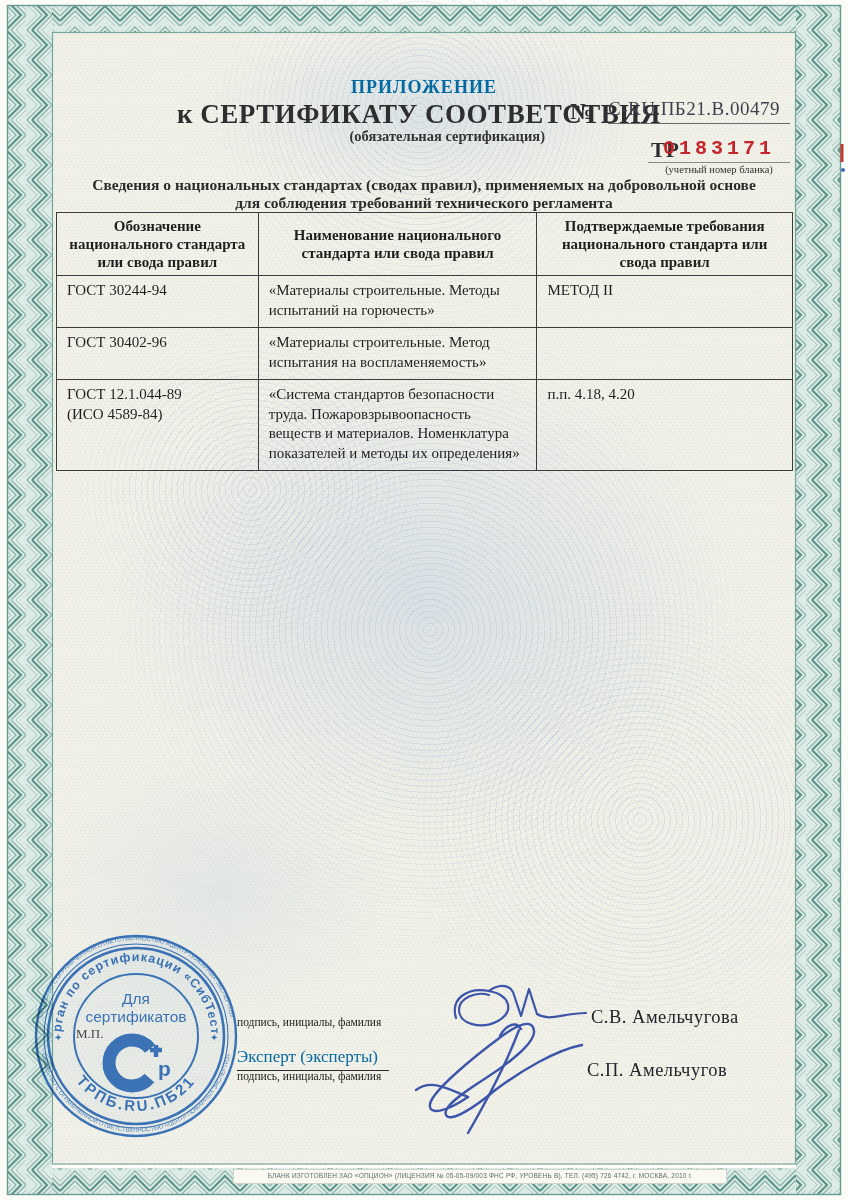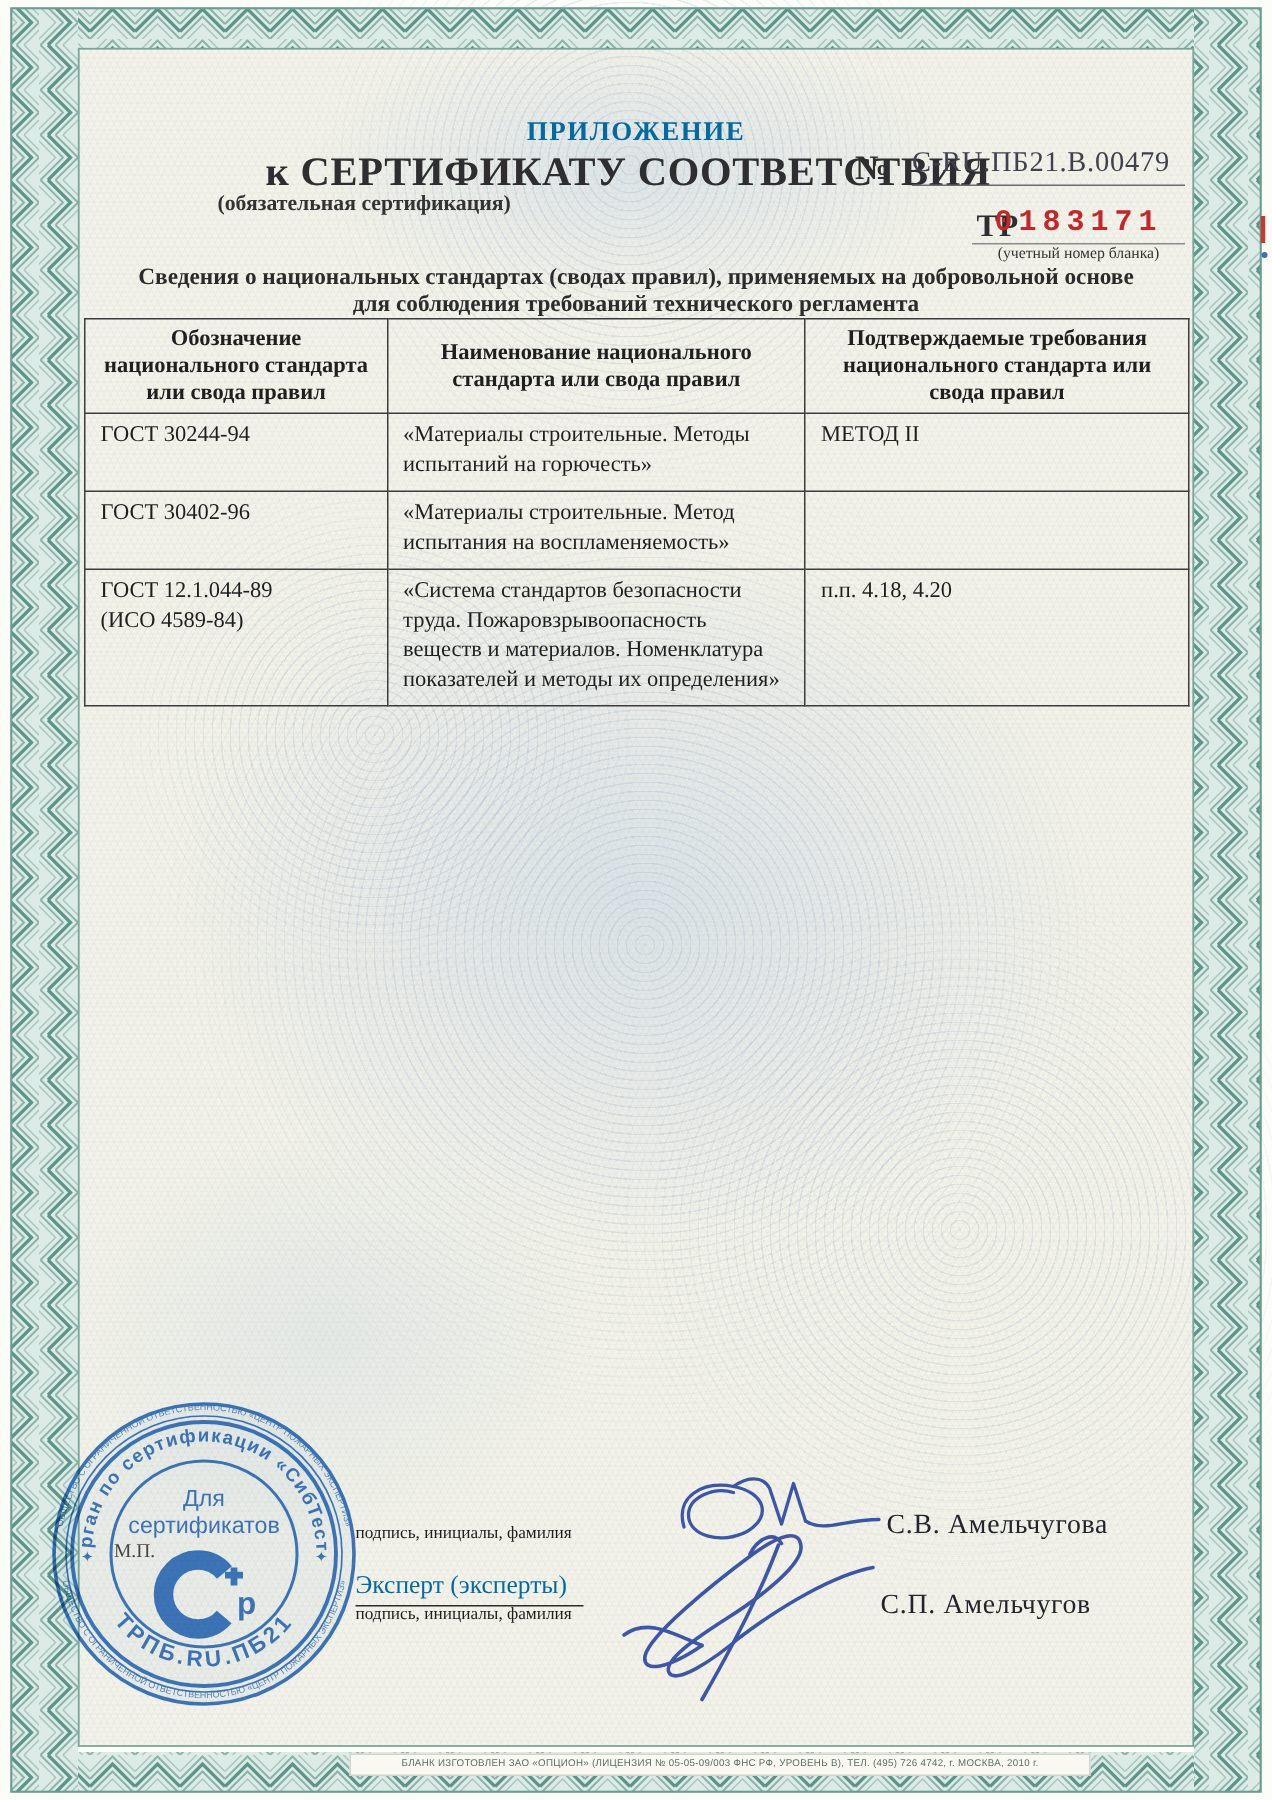--- a/index.html
+++ b/index.html
@@ -34,21 +34,21 @@
   svg.overlay{position:absolute;left:0;top:0;z-index:1;pointer-events:none;}
   svg.inkLayer{position:absolute;left:0;top:0;z-index:4;pointer-events:none;mix-blend-mode:multiply;}
 
   .country{top:28px;left:0;width:848px;text-align:center;font-size:27px;font-weight:bold;
            letter-spacing:2px;color:#2e2e30;}
   .pril{top:77px;left:0;width:848px;text-align:center;font-size:18px;font-weight:bold;letter-spacing:1px;color:#0369a1;}
   .certPrefix{top:99px;left:177px;font-size:27px;font-weight:bold;letter-spacing:.5px;color:#2e2e30;}
   .numSign{top:99px;left:570px;font-size:23px;font-weight:bold;color:#2e2e30;}
   .certNum{top:98px;left:608px;width:182px;font-size:19px;color:#40414f;
            border-bottom:1.5px solid #6a6a74;padding-bottom:3px;letter-spacing:.5px;}
-  .certSub{top:128px;left:145px;width:400px;text-align:left;font-size:14.5px;font-weight:bold;color:#333;}
+  .certSub{top:128px;left:145px;width:400px;text-align:right;font-size:14.5px;font-weight:bold;color:#333;}
   .trLabel{top:138px;left:610px;font-size:21px;font-weight:bold;color:#2e2e30;letter-spacing:1px;margin-left:41px;}
   .blankNum{top:137px;left:648px;width:142px;text-align:center;font-size:20px;font-weight:bold;
             font-family:"Liberation Mono",monospace;color:#c4262c;letter-spacing:4px;
             border-bottom:1px solid #8a8a90;padding-bottom:2px;}
   .blankCap{top:164px;left:648px;width:142px;text-align:center;font-size:10.5px;color:#333;}
   .intro{top:176px;left:84px;width:680px;text-align:center;font-size:15.5px;font-weight:bold;
          line-height:17.5px;color:#2b2b2b;}
 
   table.std{position:absolute;z-index:2;left:56px;top:212px;width:737px;border-collapse:collapse;
             font-size:15px;color:#1f1f1f;background:rgba(255,255,255,0);}

